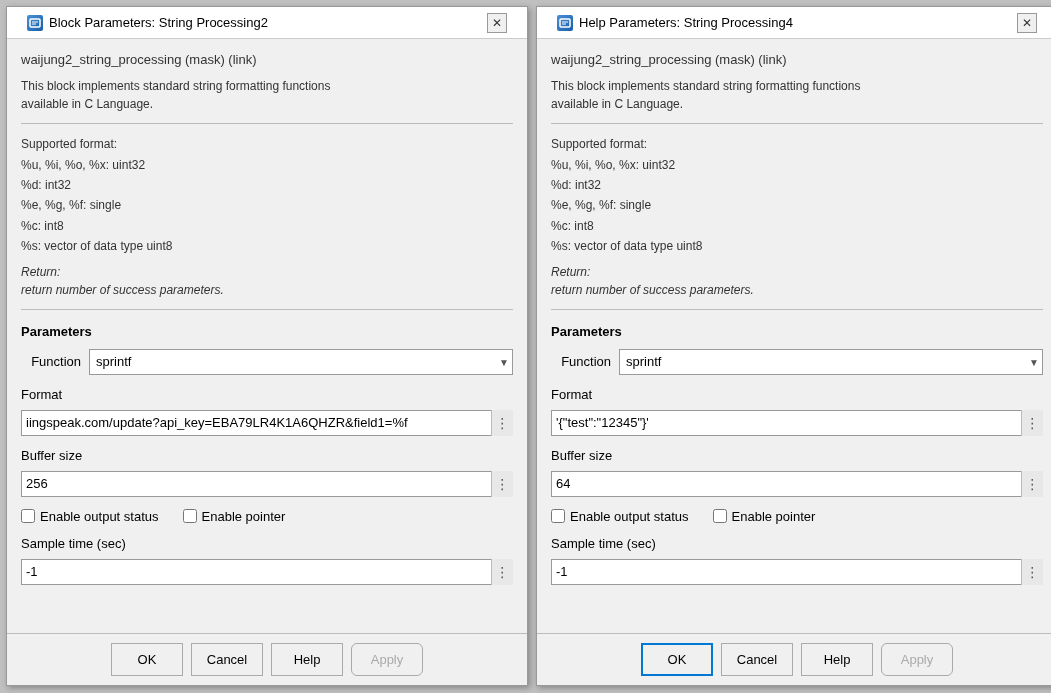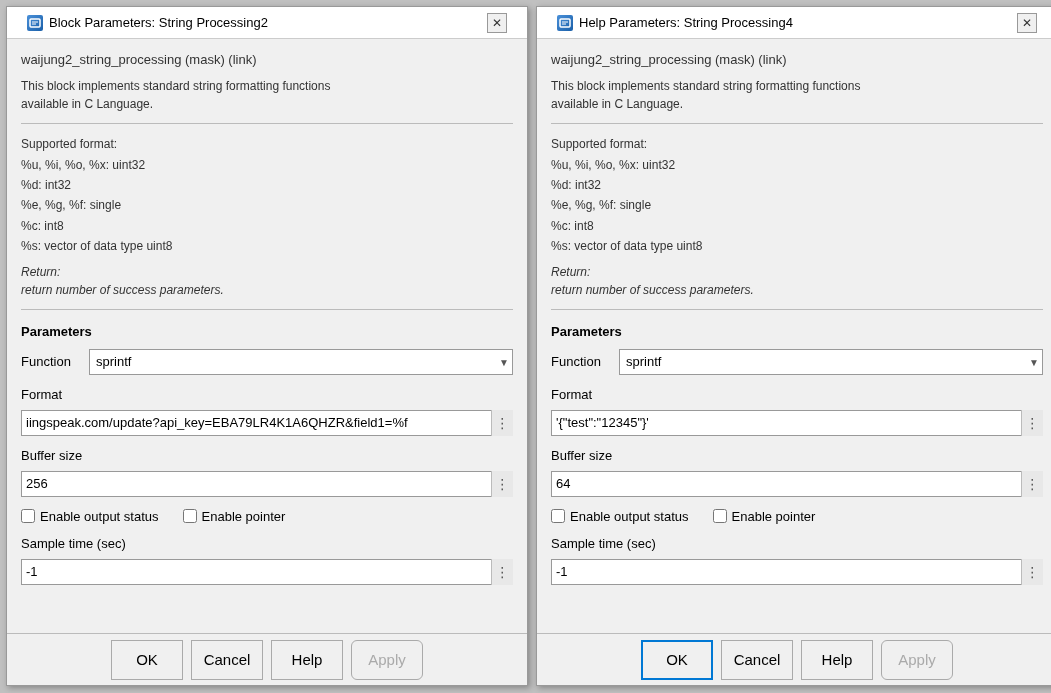--- a/index.html
+++ b/index.html
@@ -116,20 +116,21 @@
       align-items: center;
       gap: 8px;
       margin-top: 4px;
     }
 
     .field-label {
       font-size: 13px;
       color: #000;
       min-width: 60px;
       flex-shrink: 0;
+      text-align: right;
     }
 
     .field-label-alone {
       font-size: 13px;
       color: #000;
       margin-top: 6px;
       margin-bottom: 2px;
     }
 
     .dropdown-wrapper {
@@ -224,24 +225,24 @@
       padding: 8px 14px;
       display: flex;
       align-items: center;
       justify-content: center;
       gap: 8px;
       height: 52px;
     }
 
     .footer-btn {
       min-width: 72px;
-      height: 40px;
+      height: 33px;
       border: 1px solid #aaa;
       background: #f0f0f0;
-      font-size: 15px;
+      font-size: 13px;
       cursor: pointer;
       color: #000;
       padding: 0 3px;
     }
 
     .footer-btn:disabled {
       color: #aaa;
       cursor: default;
       border-radius: 6px;
     }

